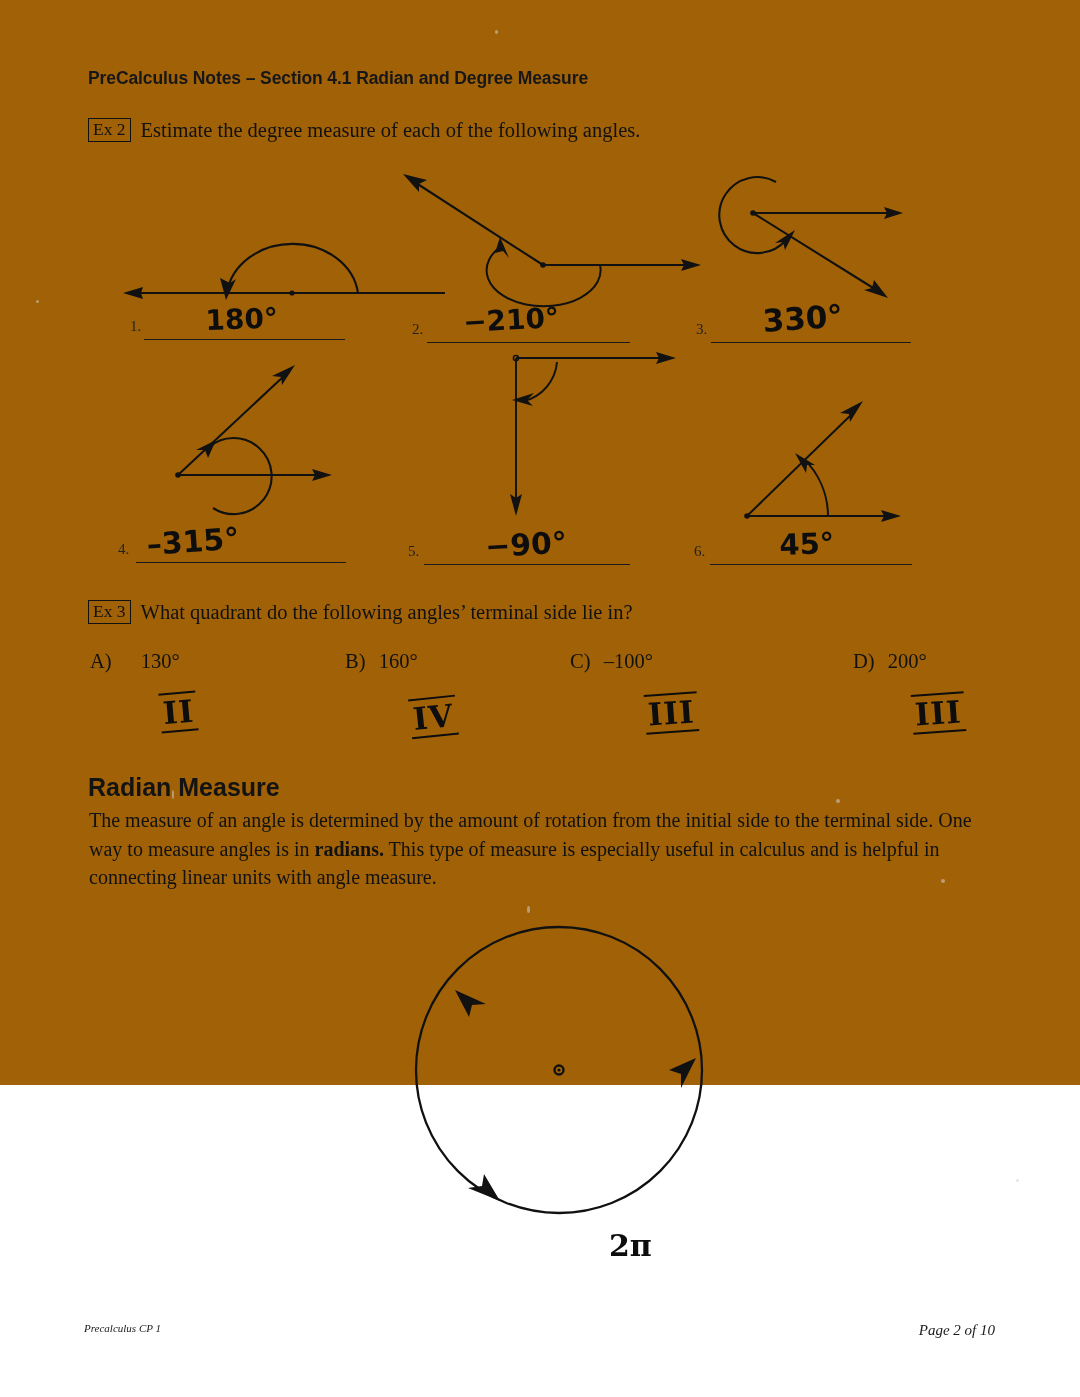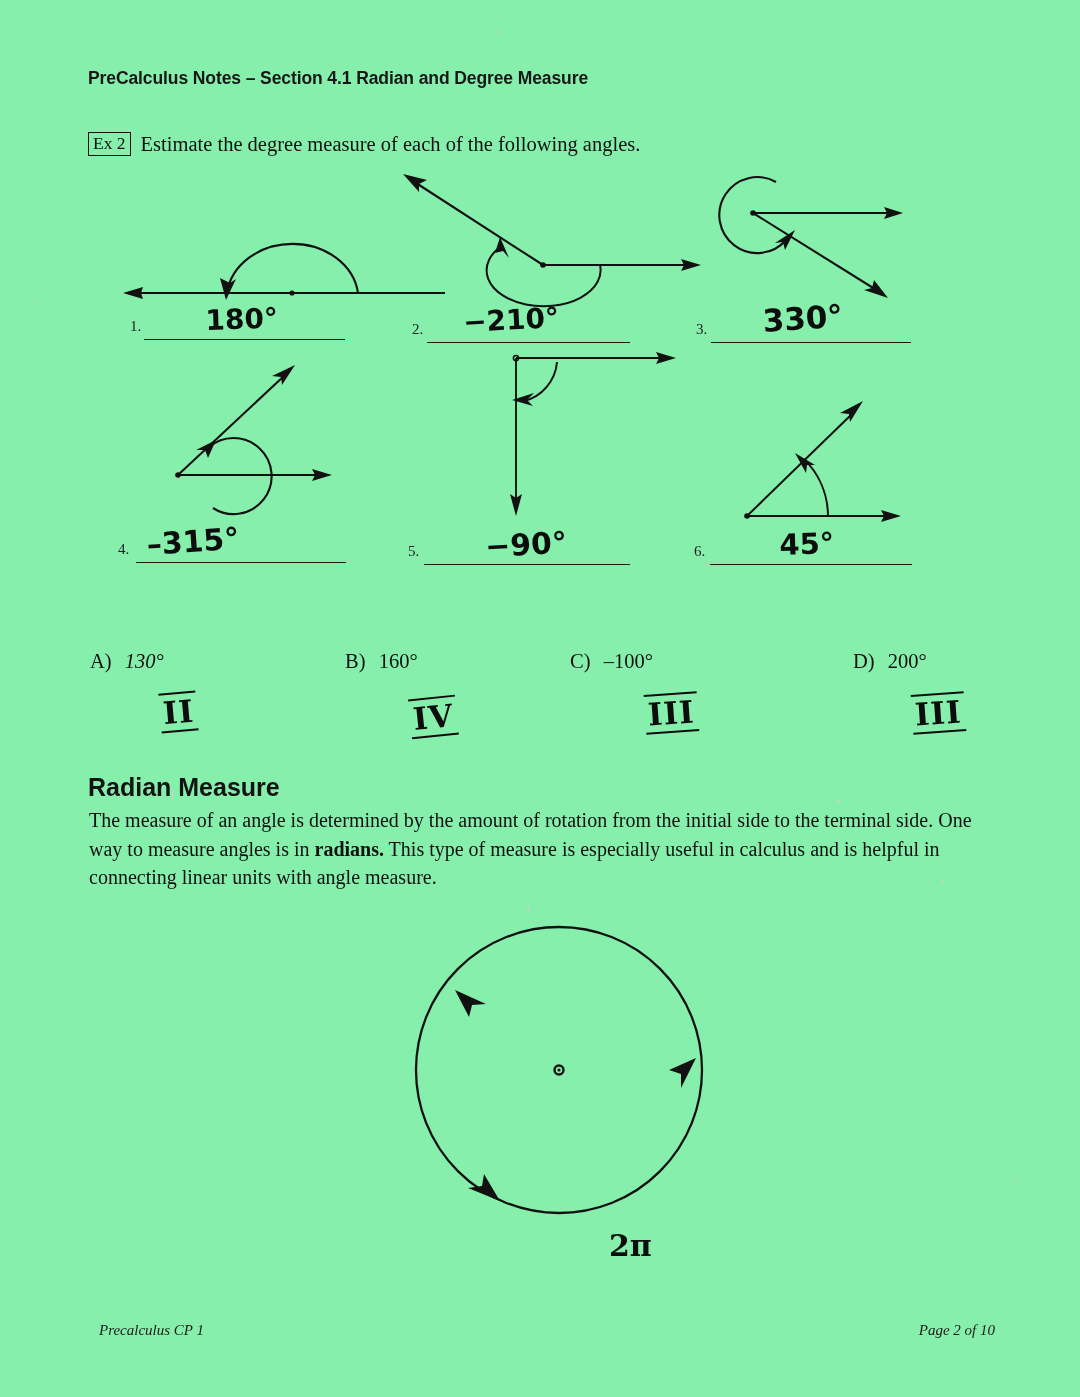--- a/index.html
+++ b/index.html
@@ -14,22 +14,22 @@
     position: relative;
     font-family: "Liberation Serif", serif;
     color: #111111;
     overflow: hidden;
   }
 
   .page {
     position: absolute;
     left: 0; top: 0;
     width: 1080px;
-    height: 1397px;
-    background: #86efac;
+    height: 1085px;
+    background: #a16207;
   }
 
   
   .doc-header {
     position: absolute;
     left: 88px;
     top: 68px;
     font-family: "Liberation Sans", sans-serif;
     font-weight: bold;
     font-size: 17.5px;
@@ -149,24 +149,24 @@
     font-weight: bold;
     font-size: 30px;
     color: #0d0d0d;
     white-space: nowrap;
     text-align: right;
   }
 
   
   .footer-left {
     position: absolute;
-    left: 99px;
+    left: 84px;
     top: 1322px;
     font-style: italic;
-    font-size: 15px;
+    font-size: 11px;
     color: #1b1b1b;
   }
   .footer-right {
     position: absolute;
     right: 85px;
     top: 1322px;
     font-style: italic;
     font-size: 15px;
     color: #1b1b1b;
   }
@@ -182,21 +182,21 @@
     opacity: .55;
   }
 </style>
 </head>
 <body>
 
 <div class="page">
 
   <div class="doc-header">PreCalculus Notes – Section 4.1 Radian and Degree Measure</div>
 
-  <div class="ex-row" style="left:88px; top:132px;">
+  <div class="ex-row" style="left:88px; top:118px;">
     <span class="ex-tag">Ex 2</span><span class="ex-text">Estimate the degree measure of each of the following angles.</span>
   </div>
 
   <div class="diagram" style="left:115px; top:230px;">
     <svg width="330" height="90" viewBox="0 0 330 90">
 
       <line x1="20" y1="63" x2="330" y2="63" stroke="#111" stroke-width="1.9"></line>
       <polygon points="8,63 28,57 26,63 28,69" fill="#111"></polygon>
 
       <circle cx="177" cy="63" r="2.6" fill="#111"></circle>
@@ -320,24 +320,27 @@
     <span class="rule" style="left:16px; right:0;"></span>
     <span class="hand" style="left:78px; bottom:1px; font-size:30px; transform:rotate(-3deg);">−90°</span>
   </div>
 
   <div class="ansline" style="left:694px; top:535px; width:218px;">
     <span class="num">6.</span>
     <span class="rule" style="left:16px; right:0;"></span>
     <span class="hand" style="left:86px; bottom:3px; font-size:29px; transform:rotate(-2deg);">45°</span>
   </div>
 
+  <div class="ex-row" style="left:88px; top:600px;">
+    <span class="ex-tag">Ex 3</span><span class="ex-text">What quadrant do the following angles’ terminal side lie in?</span>
+  </div>
 
   <div class="opt" style="left:90px; top:650px;">
     <span>A)</span>
-    <span style="margin-left:8px;font-style:italic;">130°</span>
+    <span style="margin-left:24px;">130°</span>
   </div>
   <div class="quad-ans" style="left:160px; top:692px; transform:rotate(-5deg); letter-spacing:1px; border-top:2px solid #0d0d0d; border-bottom:2px solid #0d0d0d; padding:0 3px;">II</div>
 
   <div class="opt" style="left:345px; top:650px;">
     <span>B)</span>
     <span style="margin-left:8px;">160°</span>
   </div>
   <div class="quad-ans" style="left:410px; top:697px; transform:rotate(-6deg); letter-spacing:1px; border-top:2px solid #0d0d0d; border-bottom:2px solid #0d0d0d; padding:0 3px;">IV</div>
 
   <div class="opt" style="left:570px; top:650px;">

